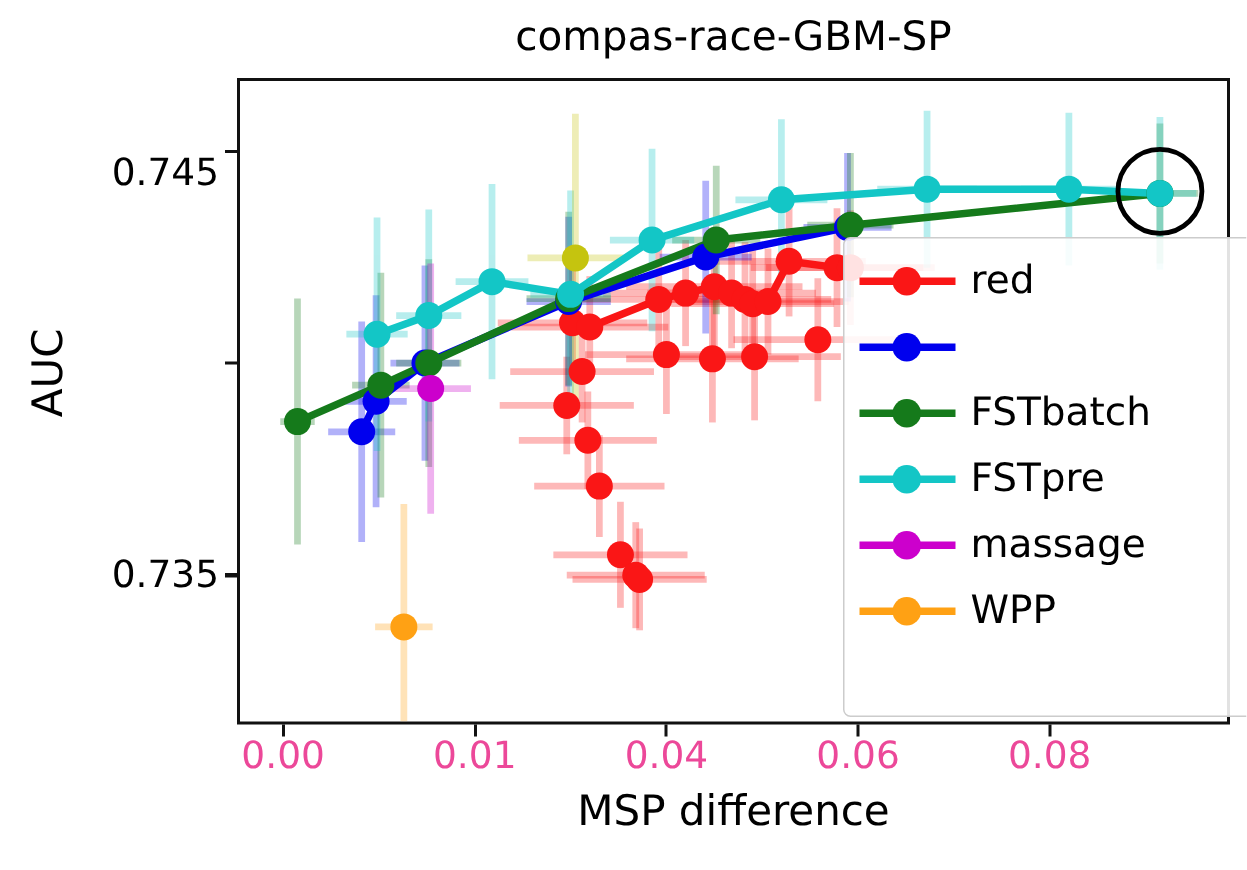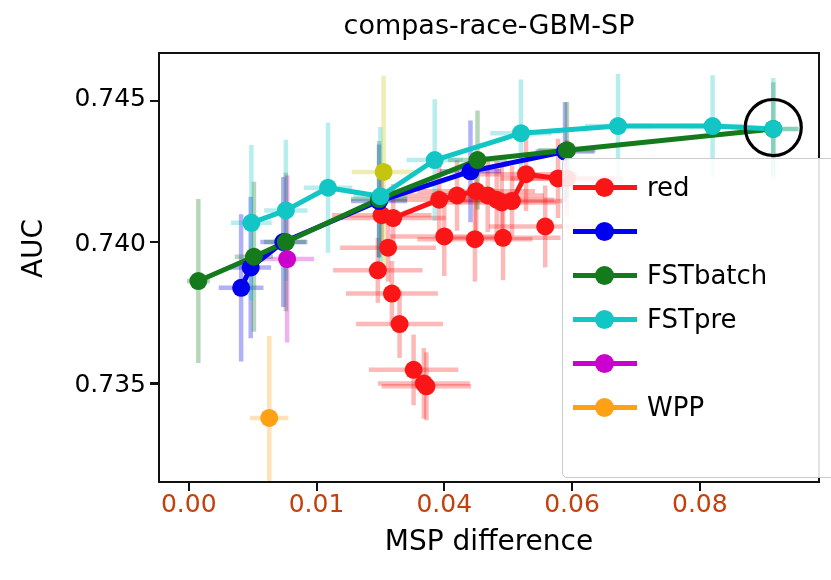--- a/index.html
+++ b/index.html
@@ -55,21 +55,21 @@
     position: absolute;
     left: 28px;
     top: 0;
     width: 118px;
     height: 580px;
   }
   .xtick-label {
     position: absolute;
     top: 489px;
     font-size: 25px;
-    color: #c2410c;
+    color: #ec4899;
     white-space: nowrap;
     transform: translateX(-50%);
   }
   .tickmark-y {
     position: absolute;
     left: 150px;
     width: 8px;
     height: 2.2px;
     background: #111;
   }
@@ -154,22 +154,21 @@
 </style>
 </head>
 <body>
 
 <div id="root">
 
   <div id="chart-title">compas-race-GBM-SP</div>
 
   <div id="ytick-col">
       <div class="ytick-label" style="top: 383.44px;">0.735</div>
-      <div class="ytick-label" style="top: 242.05px;">0.740</div>
-      <div class="ytick-label" style="top: 97px;">0.745</div>
+      <div class="ytick-label" style="top: 115px;">0.745</div>
     </div>
 
   <div id="plot-area">
     <svg id="plot-svg" width="658" height="427">
         <g>
           <line x1="171.84660194174756" y1="161.18543046357723" x2="271.504854368932" y2="161.18543046357723" stroke="#fa1616" stroke-width="4.5" opacity="0.3"></line>
           <line x1="221.6757281553398" y1="196.53311258278174" x2="221.6757281553398" y2="125.8377483443727" stroke="#fa1616" stroke-width="4.5" opacity="0.3"></line>
           <line x1="180.79029126213592" y1="164.01324503311332" x2="285.5592233009708" y2="164.01324503311332" stroke="#fa1616" stroke-width="4.5" opacity="0.3"></line>
           <line x1="233.17475728155335" y1="197.9470198675498" x2="233.17475728155335" y2="130.0794701986768" stroke="#fa1616" stroke-width="4.5" opacity="0.3"></line>
           <line x1="221.67572815533975" y1="145.63245033112548" x2="336.6660194174757" y2="145.63245033112548" stroke="#fa1616" stroke-width="4.5" opacity="0.3"></line>
@@ -356,20 +355,21 @@
           <i style="background: rgb(19, 198, 198);"></i>
           <b style="background: rgb(19, 198, 198);"></b>
         </span>
         <span class="legend-text">FSTpre</span>
       </div>
       <div class="legend-row">
         <span class="legend-swatch">
           <i style="background: rgb(204, 0, 204);"></i>
           <b style="background: rgb(204, 0, 204);"></b>
         </span>
+        <span class="legend-text">massage</span>
       </div>
       <div class="legend-row">
         <span class="legend-swatch">
           <i style="background: rgb(255, 161, 20);"></i>
           <b style="background: rgb(255, 161, 20);"></b>
         </span>
         <span class="legend-text">WPP</span>
       </div>
     </div>
 

